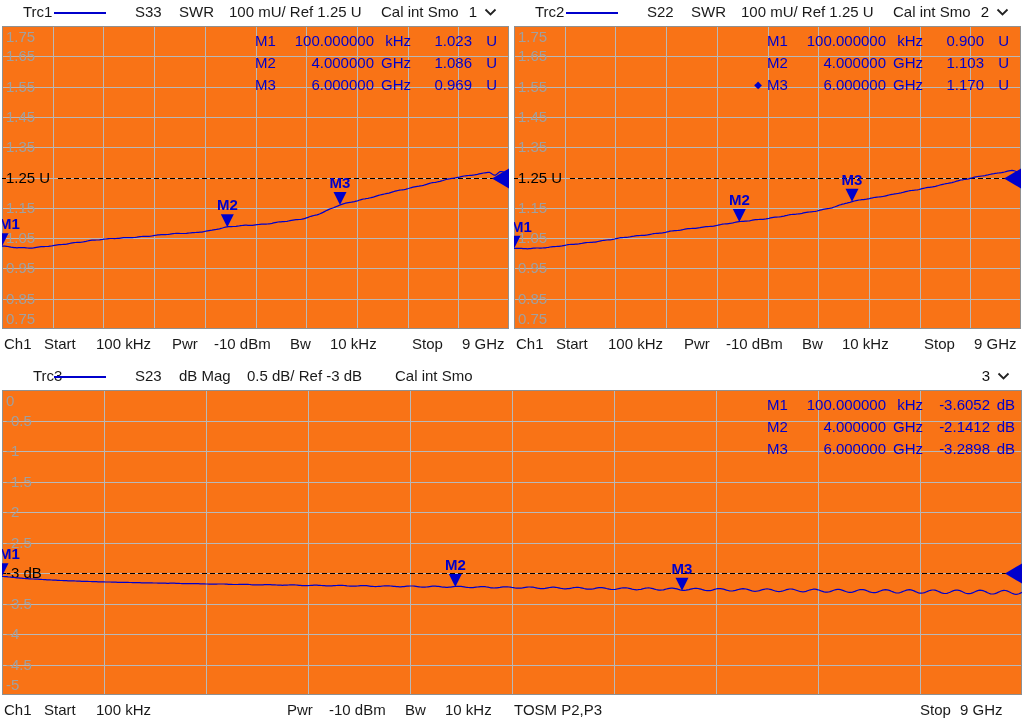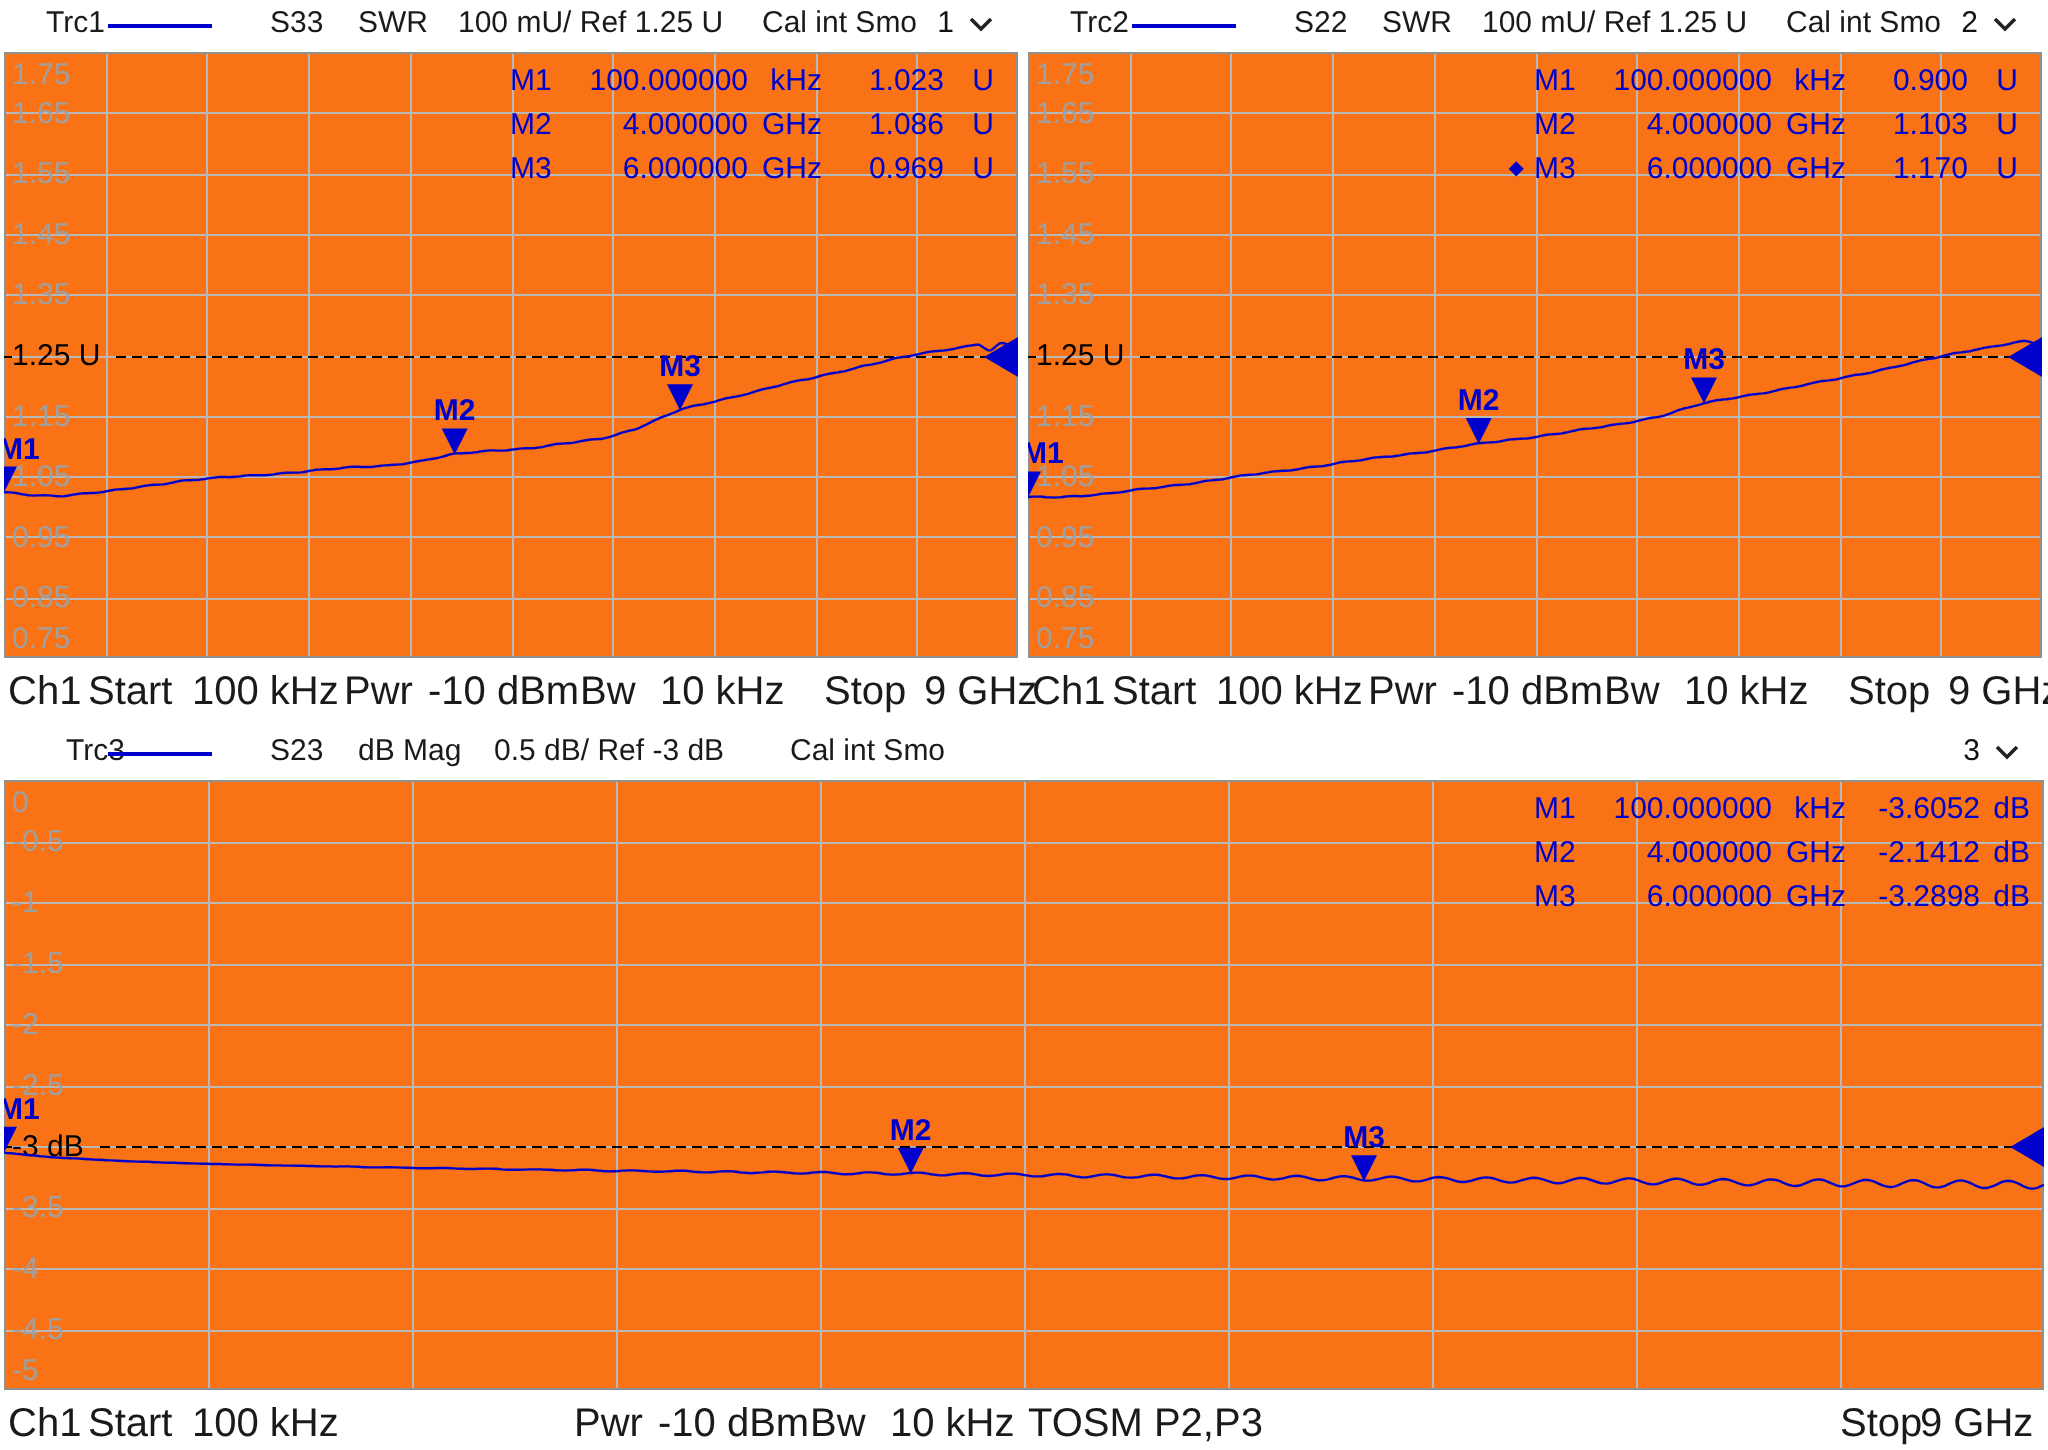--- a/index.html
+++ b/index.html
@@ -17,21 +17,21 @@
   .plot svg{display:block;}
   .mtable{position:absolute;top:4px;font-size:15px;color:#0000cc;line-height:22px;}
   .mtable.topt{right:12px;}
   .mtable.bott{right:7px;}
   .mrow{display:grid;grid-template-columns:12px 26px 88px 32px 56px 20px;column-gap:5px;}
   .mtable.bott .mrow{grid-template-columns:12px 26px 88px 32px 62px 20px;}
   .mact{text-align:right;font-size:10px;line-height:22px;}
   .mname{text-align:left;}
   .mfreq,.mval{text-align:right;}
   .munit,.mvunit{text-align:right;}
-  .pfoot{position:relative;height:28px;font-size:20px;white-space:nowrap;}
+  .pfoot{position:relative;height:28px;font-size:15px;white-space:nowrap;}
   .pfoot span{position:absolute;top:6px;}
   svg text{font-family:"Liberation Sans",sans-serif;}
 </style>
 </head>
 <body>
 
 <div class="screen">
 
   <div class="top-row">
 

